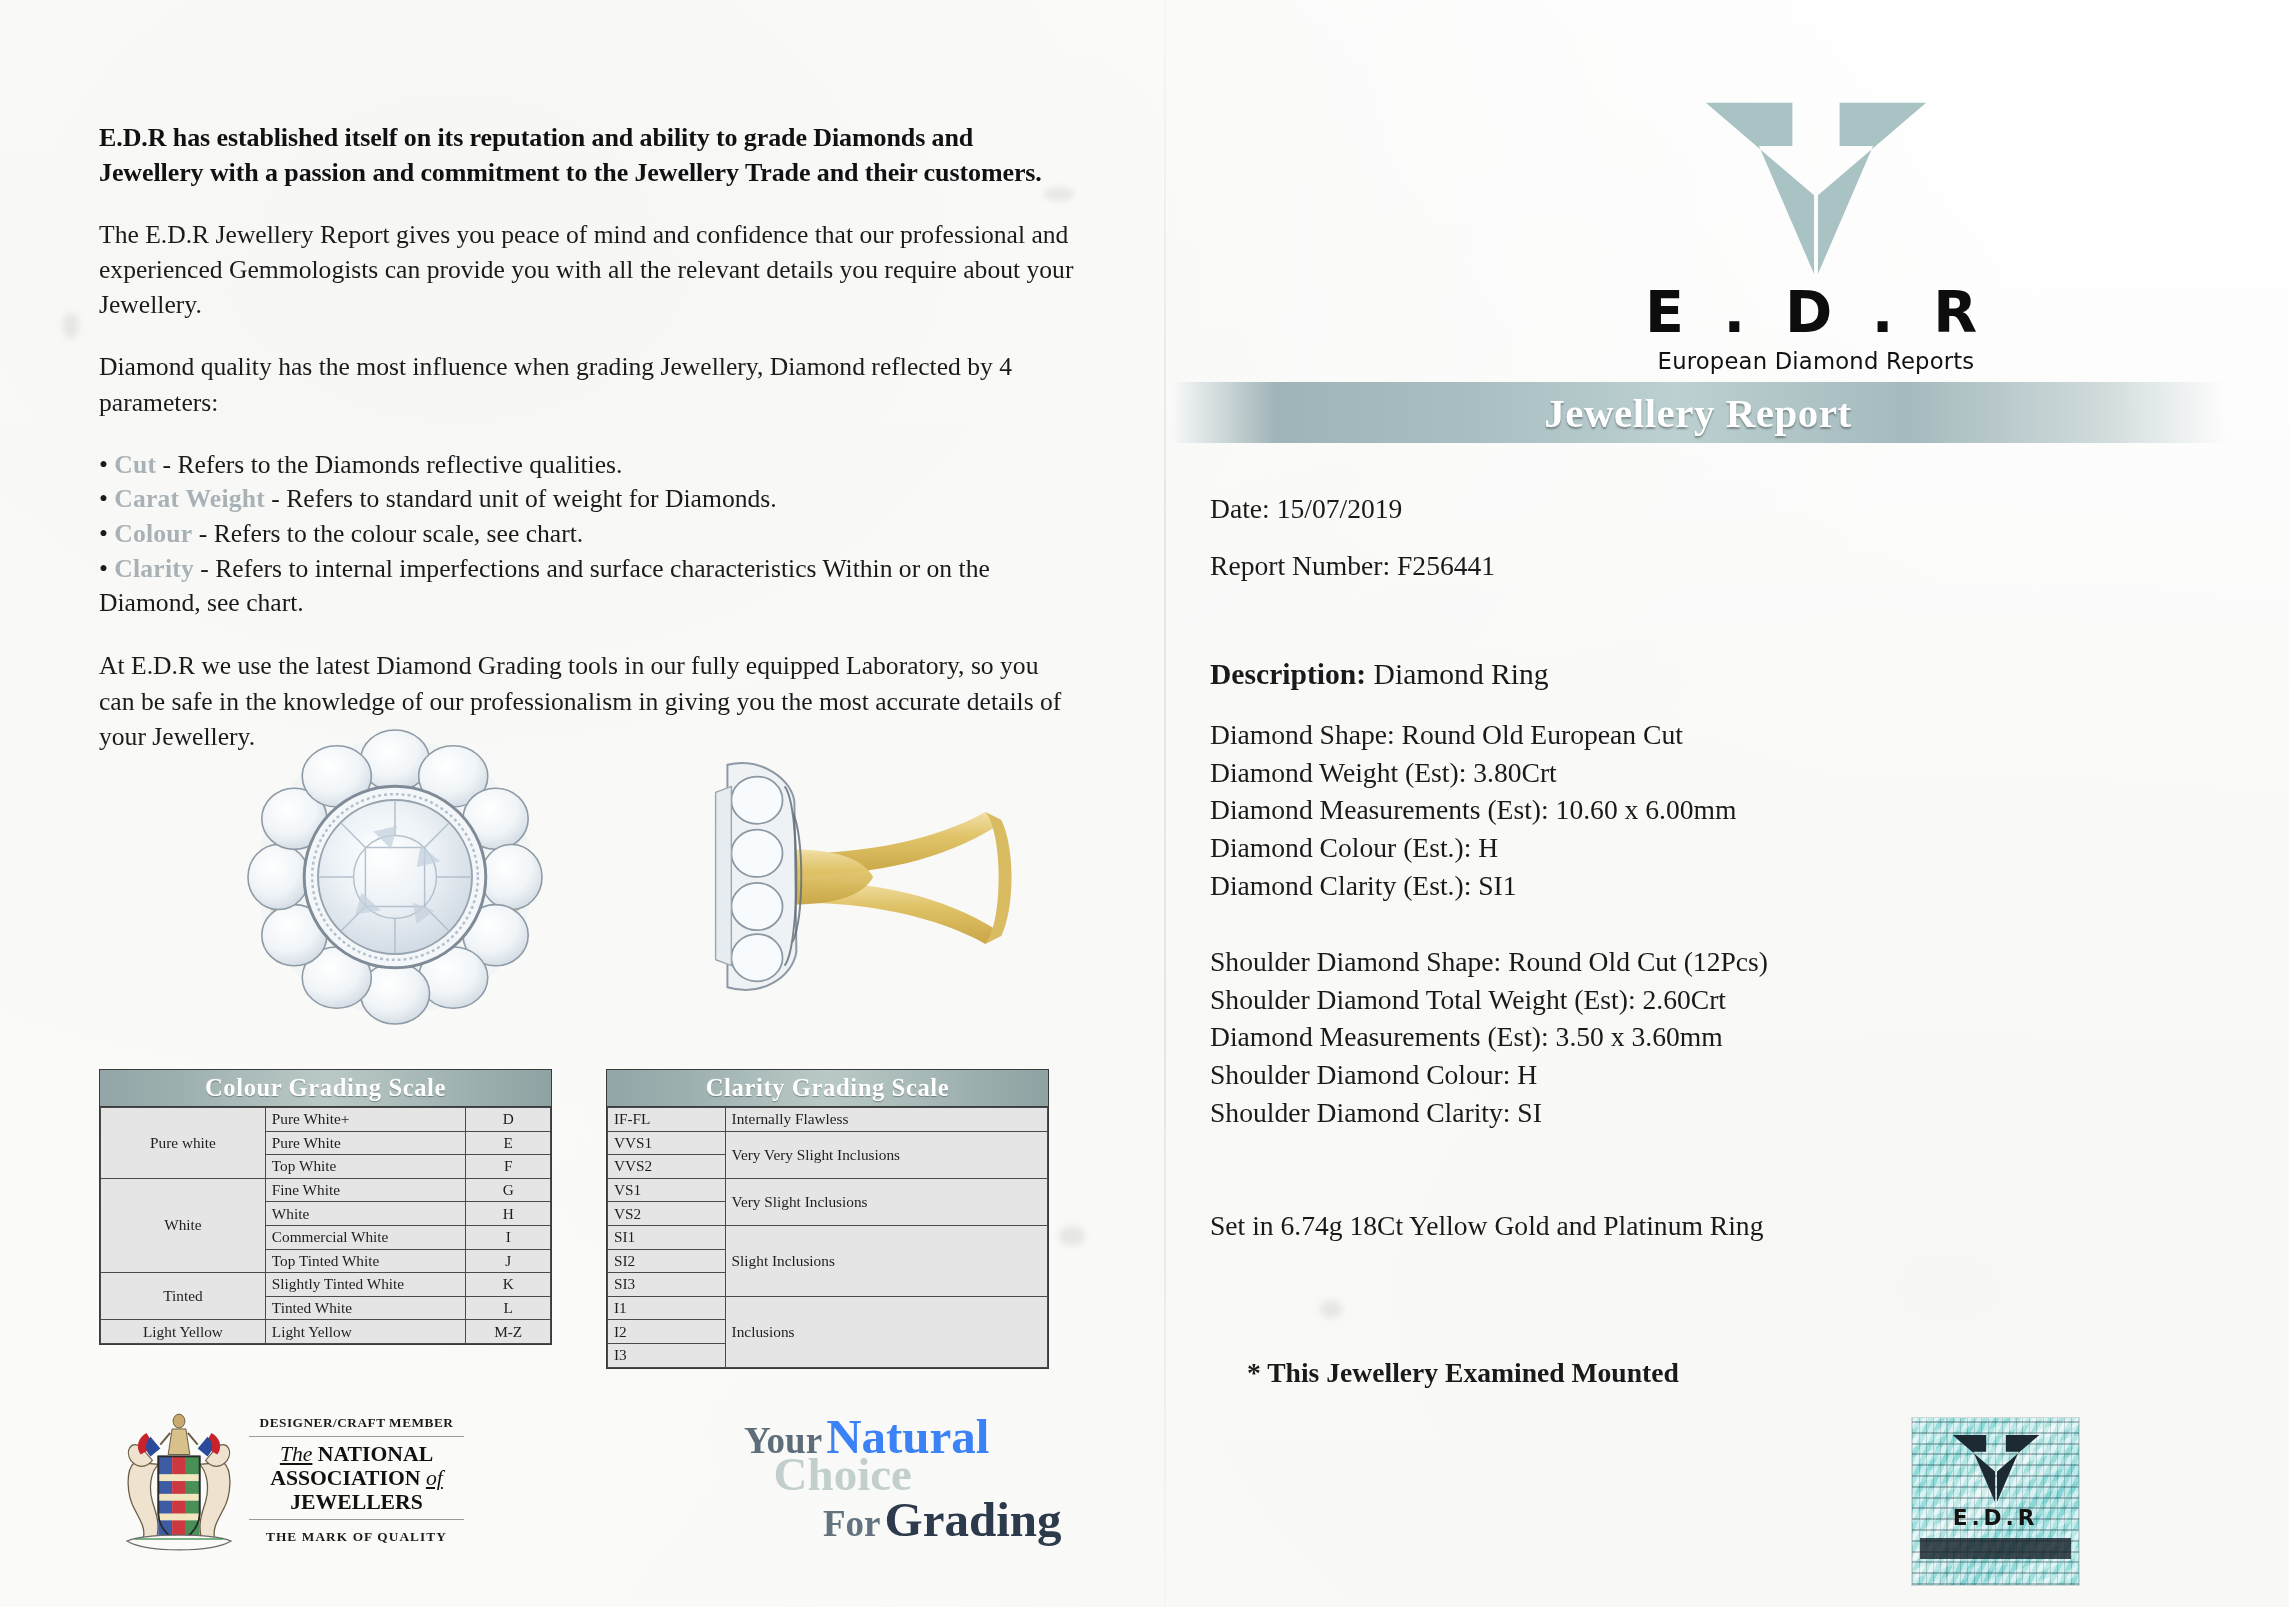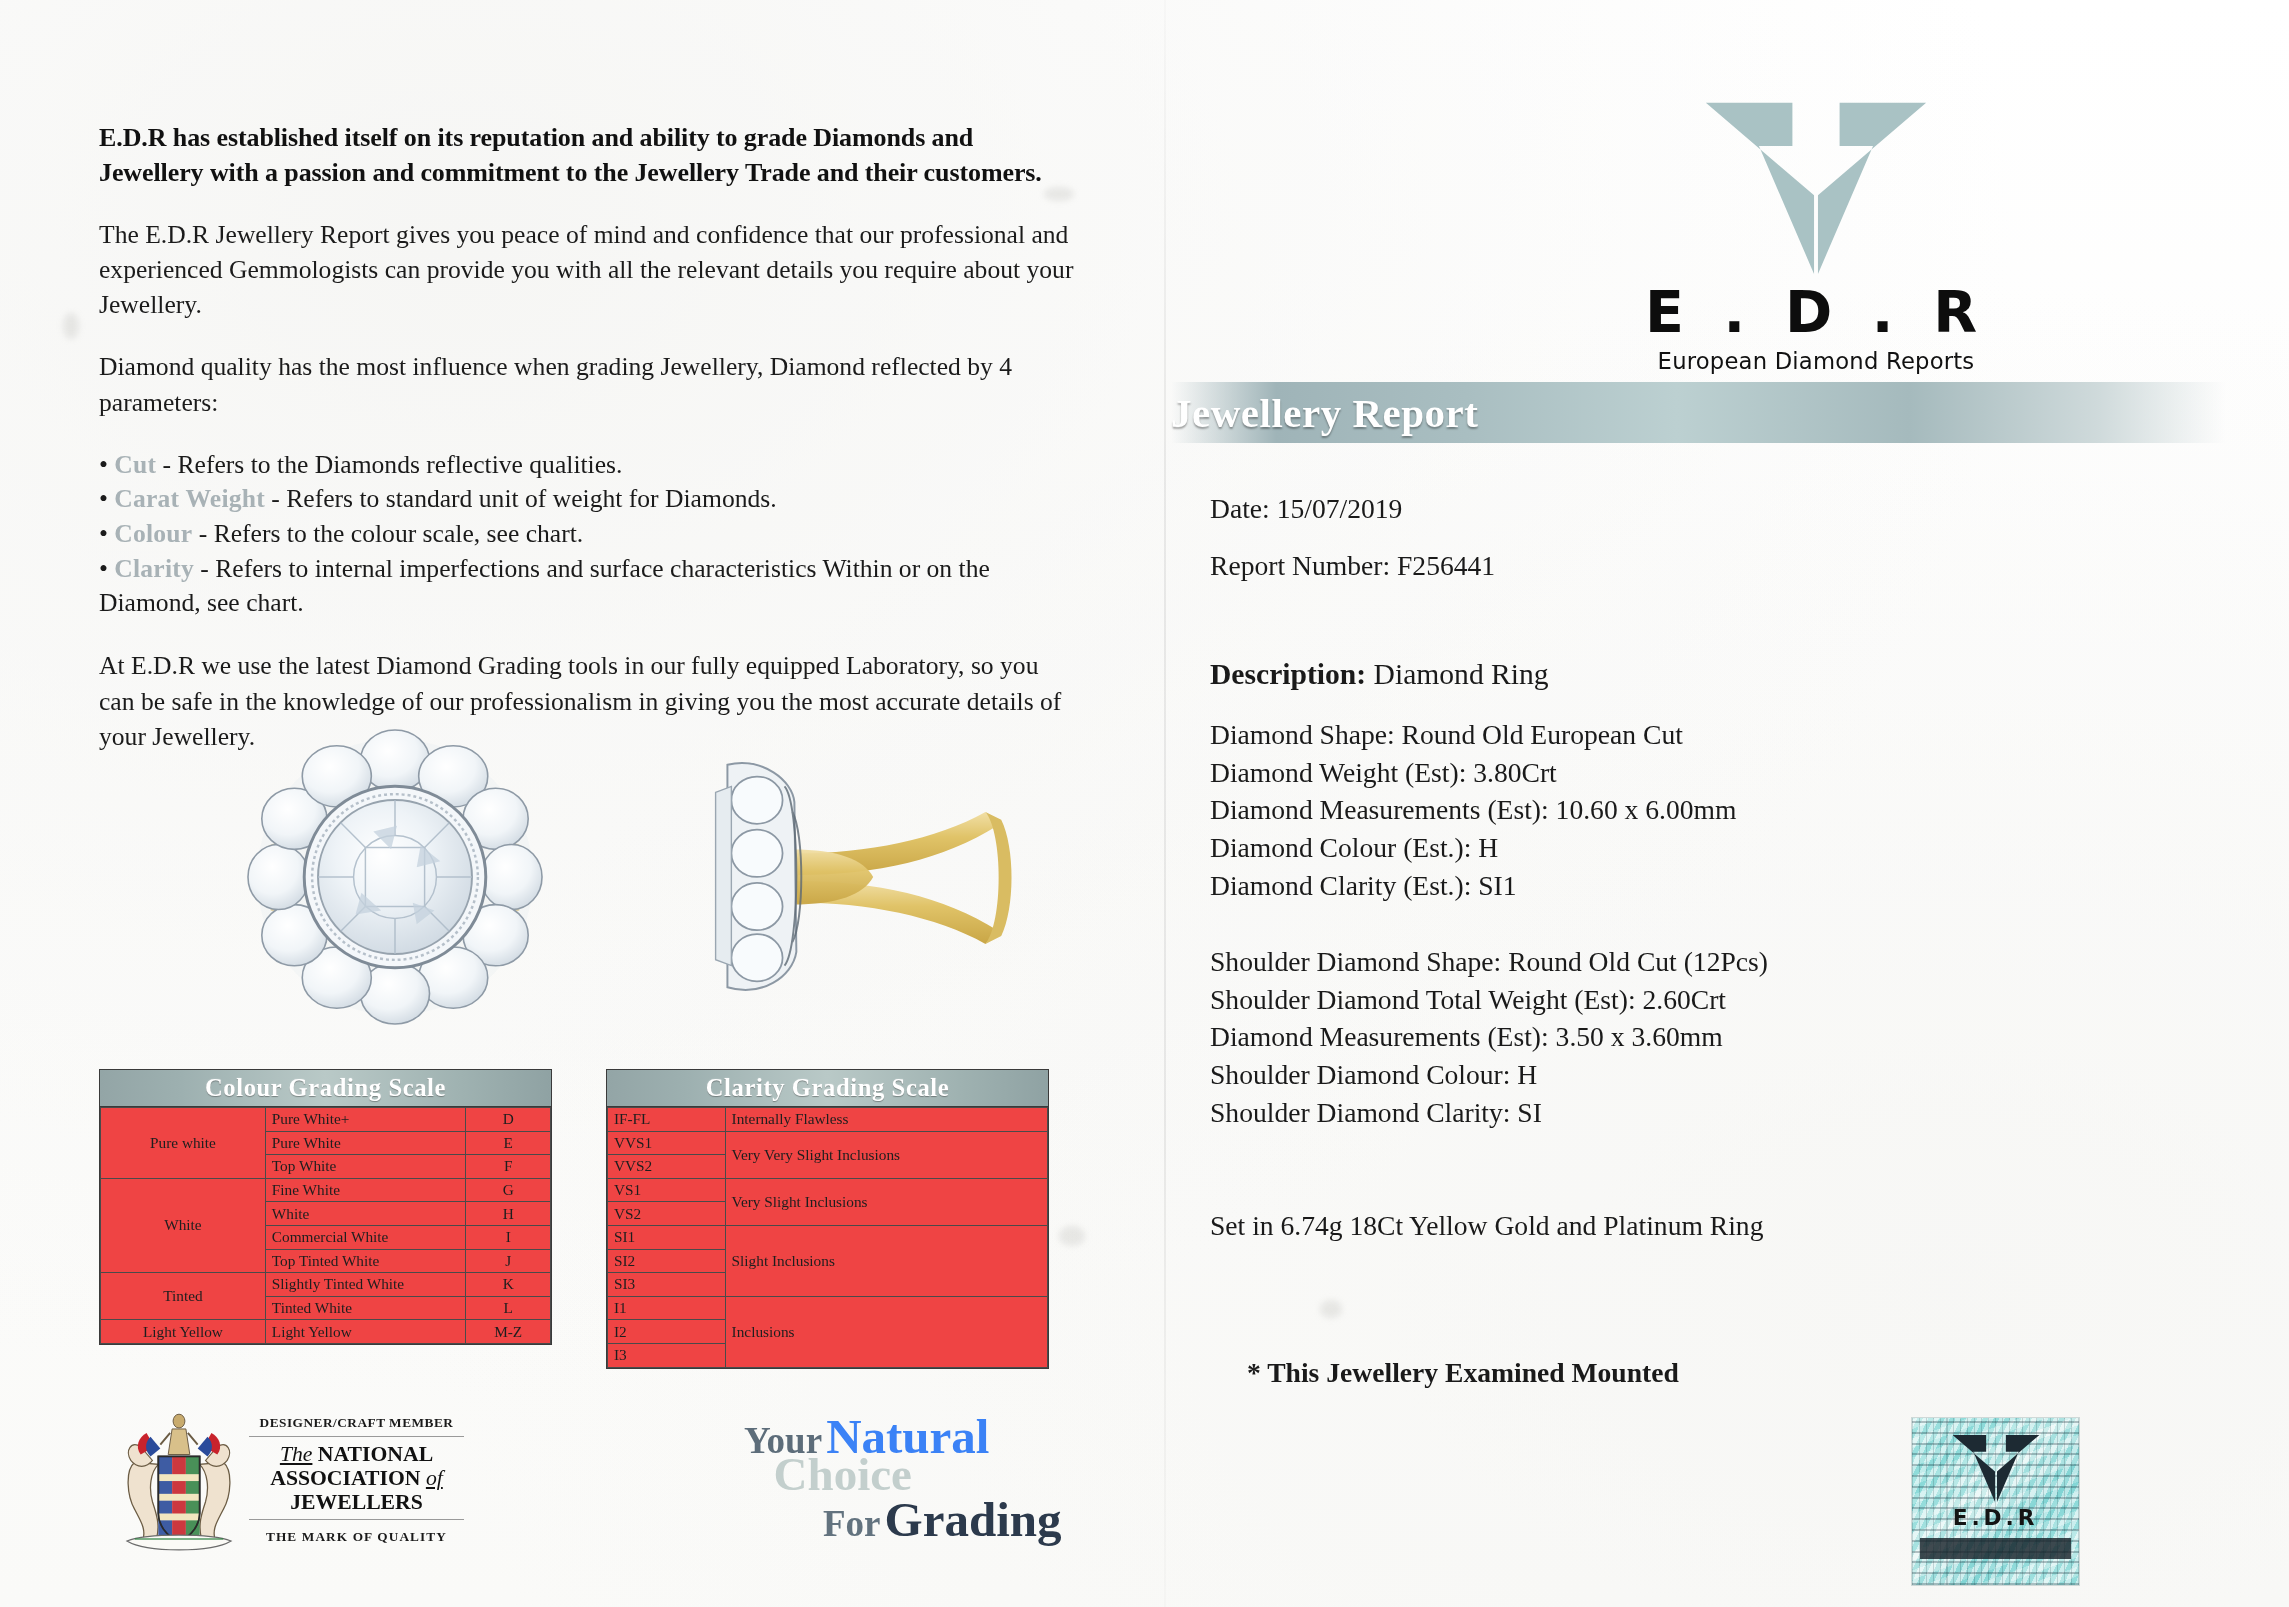--- a/index.html
+++ b/index.html
@@ -64,21 +64,21 @@
   }
   .gtable .thead span {
     color:#ffffff; font-weight:bold; font-size:24.6px;
     letter-spacing:0.6px;
     text-shadow:0 1px 1px rgba(0,0,0,0.35), 0 0 2px rgba(255,255,255,0.35);
   }
   table.grid { border-collapse:collapse; width:100%; }
   table.grid td {
     border:1px solid #4a4a4a;
     font-size:15.3px; padding:1px 5.9px; height:23.6px;
-    color:#1e1e1e; background:#ef4444; white-space:nowrap;
+    color:#1e1e1e; background:#e5e5e5; white-space:nowrap;
   }
   td.c-group { width:158px; text-align:center; }
   td.c-name  { width:192px; }
   td.c-letter{ width:81px; text-align:center; }
   td.cl-code { width:103px; padding-left:9.9px; }
   td.cl-desc { width:282px; padding-left:15.8px; }
 
   #colour-table { left:0; top:0; width:453px; }
   #clarity-table{ left:507px; top:0; width:443px; }
 
@@ -121,21 +121,21 @@
   .report-banner {
     position:absolute; left:-39px; top:382px; width:1054px; height:61px;
     background:linear-gradient(90deg,
       rgba(250,250,250,0.15) 0%,
       #9fb4b8 10%,
       #a9bec1 28%,
       #bcd0d1 48%,
       #a5babd 70%,
       #cfdadb 88%,
       rgba(252,252,252,0.25) 100%);
-    display:flex; align-items:center; 
+    display:flex; align-items:center; justify-content:center;
   }
   .report-banner span {
     color:#ffffff; font-weight:bold; font-size:41px;
     letter-spacing:0.5px;
     text-shadow:0 2px 2px rgba(0,0,0,0.35);
   }
 
   .meta { position:absolute; left:0px; top:495px; width:887px; }
   .meta .line { font-size:27.6px; line-height:1.05; margin-bottom:27.6px; }
 

